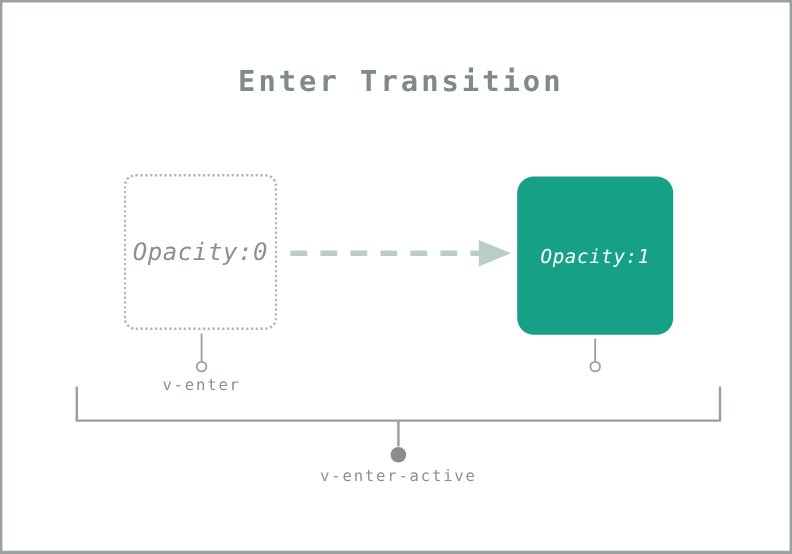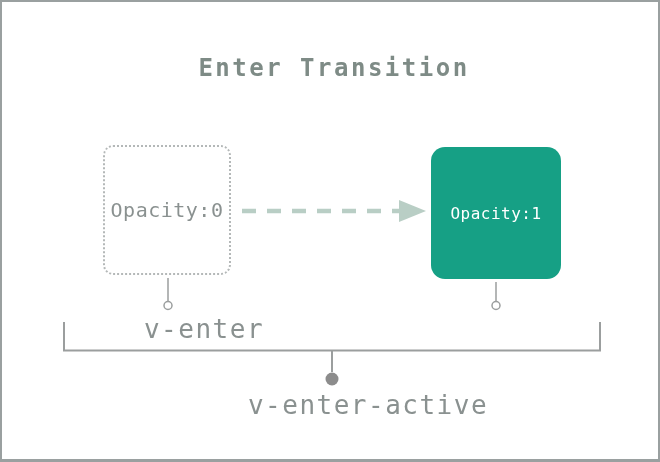--- a/index.html
+++ b/index.html
@@ -34,20 +34,21 @@
     font-size: 24px;
     font-weight: bold;
     letter-spacing: 2.5px;
     color: var(--title-gray);
   }
   .box {
     position: absolute;
     display: flex;
     align-items: center;
     justify-content: center;
+    font-style: italic;
   }
   .box-start {
     left: 101px; top: 143px;
     width: 128px; height: 130px;
     border: 2px dotted var(--dash-border);
     border-radius: 10px;
     color: var(--text-gray);
     font-size: 20px;
     letter-spacing: 0.5px;
   }
@@ -63,24 +64,23 @@
   .overlay {
     position: absolute;
     left: 0; top: 0;
     width: 660px; height: 462px;
     pointer-events: none;
   }
   .class-label {
     position: absolute;
     transform: translateX(-50%);
     color: var(--text-gray);
-    font-size: 26px;
+    font-size: 13px;
     letter-spacing: 1.5px;
     white-space: nowrap;
-    margin-left: 36px;
   }
   .label-enter      { left: 166px; top: 312px; }
   .label-enter-to   { left: 494px; top: 312px; }
   .label-active     { left: 330px; top: 388px; text-align: center; }
 </style>
 </head>
 <body>
 
 <div class="canvas">
 

